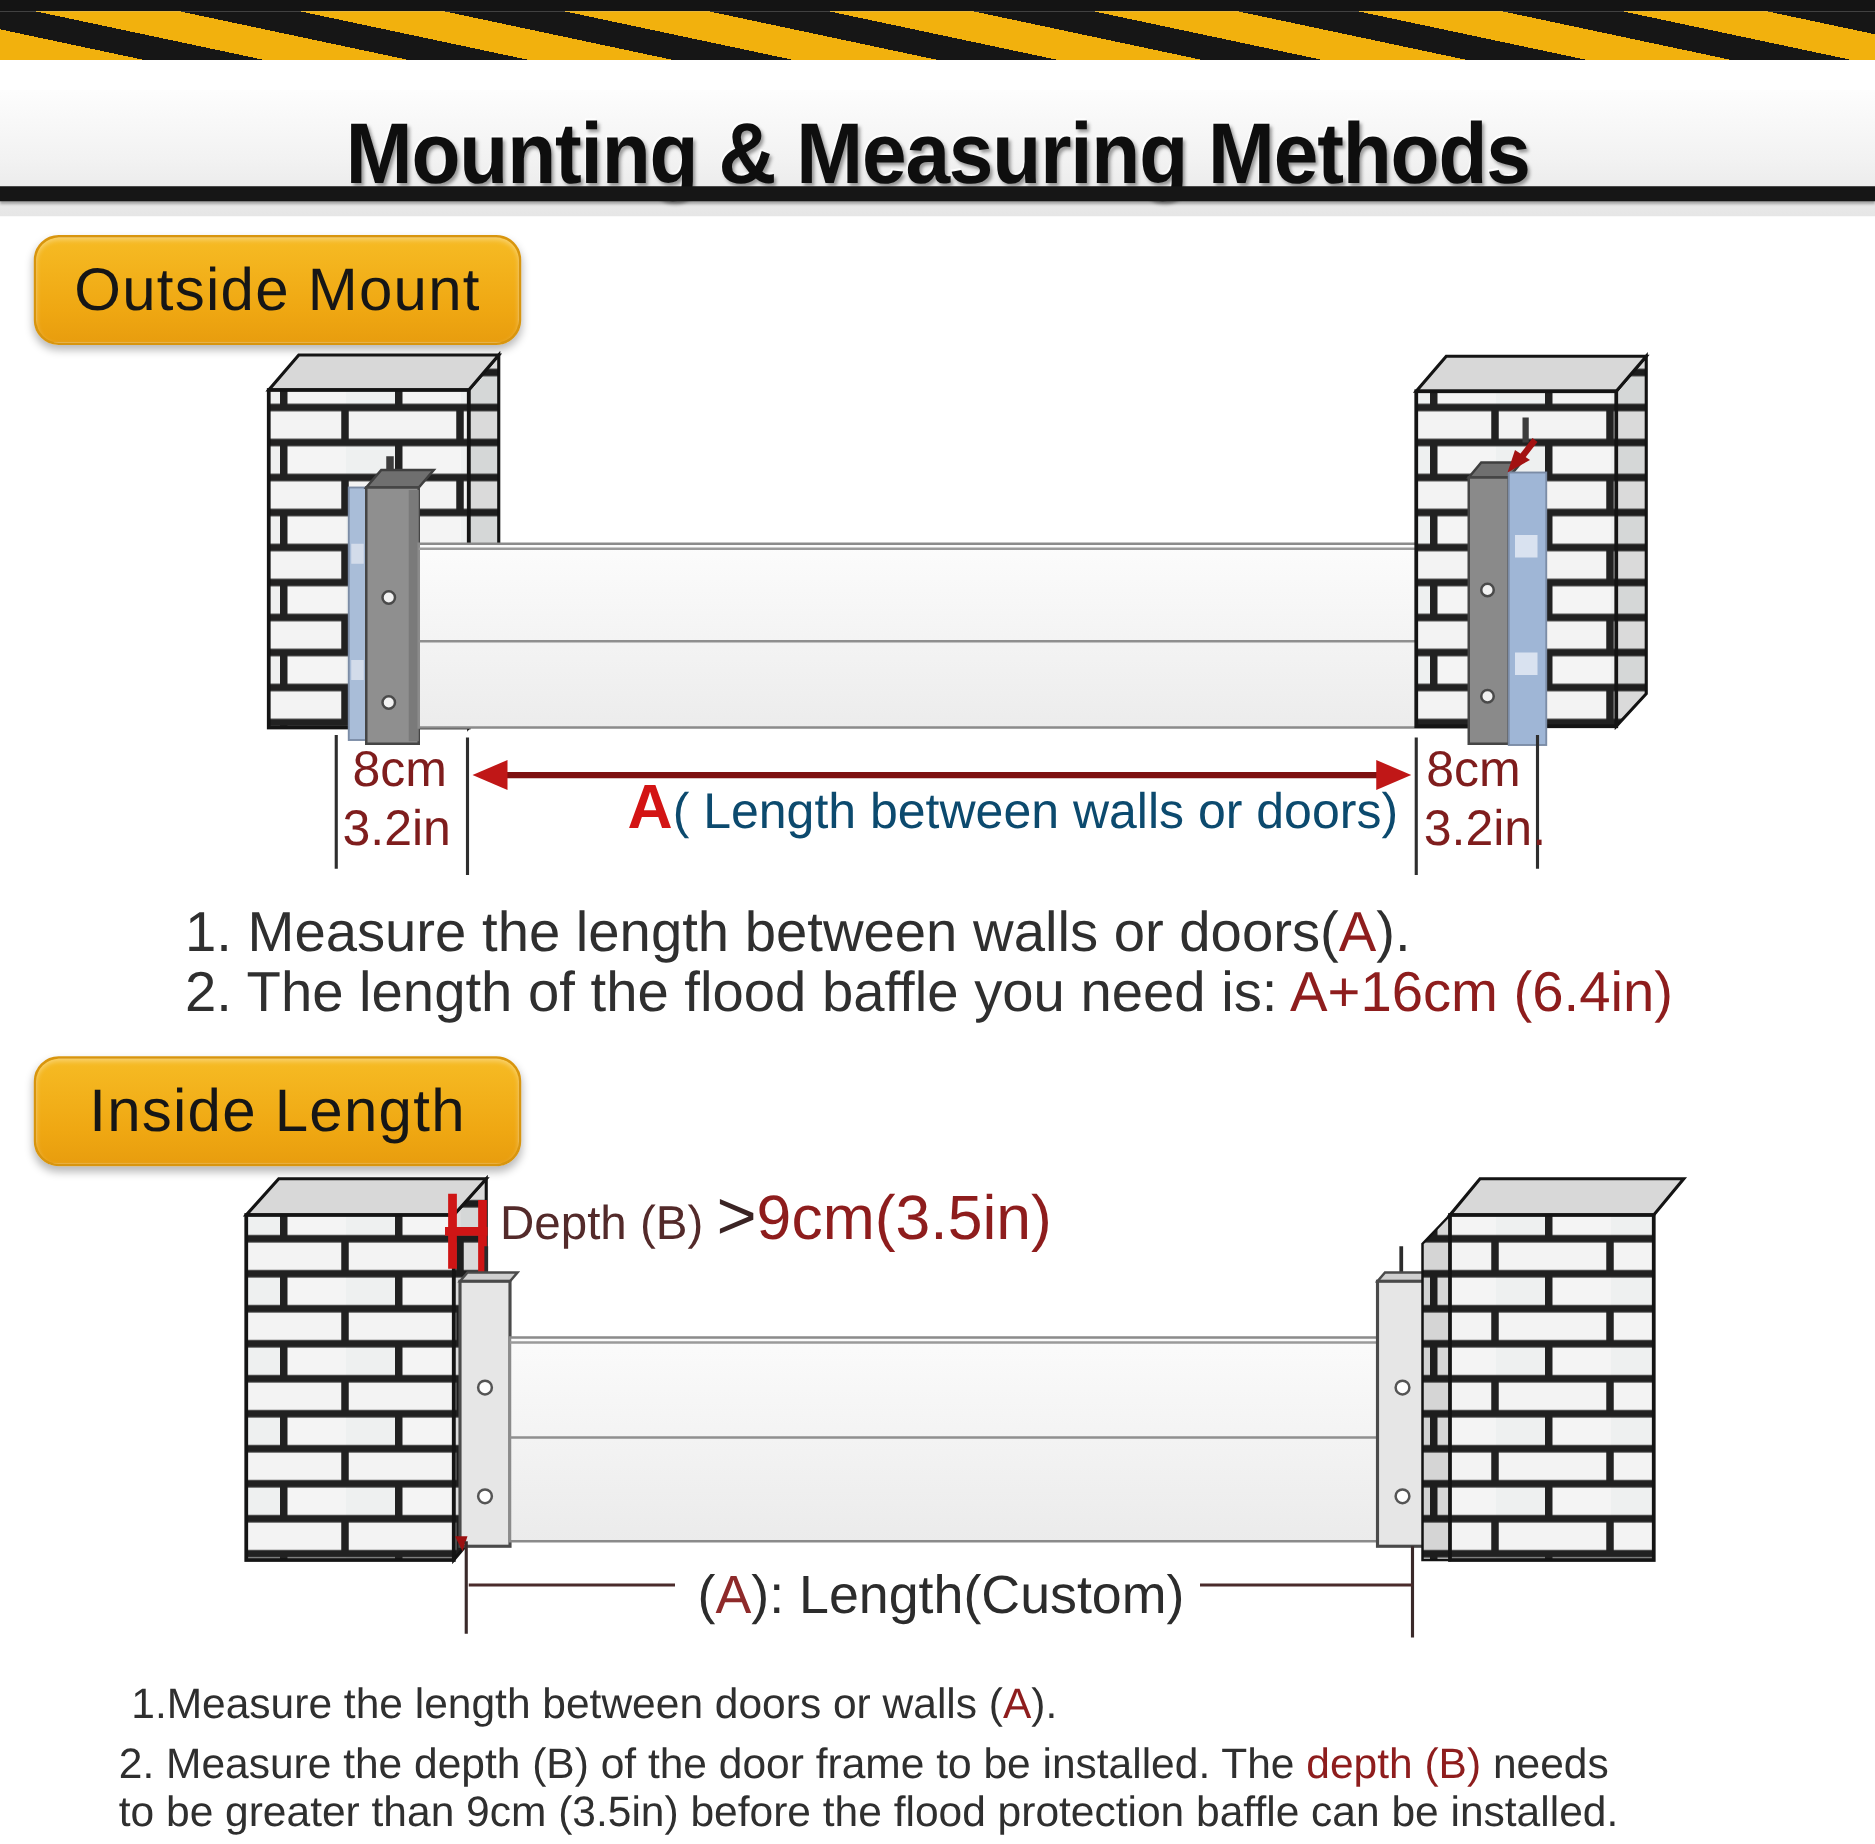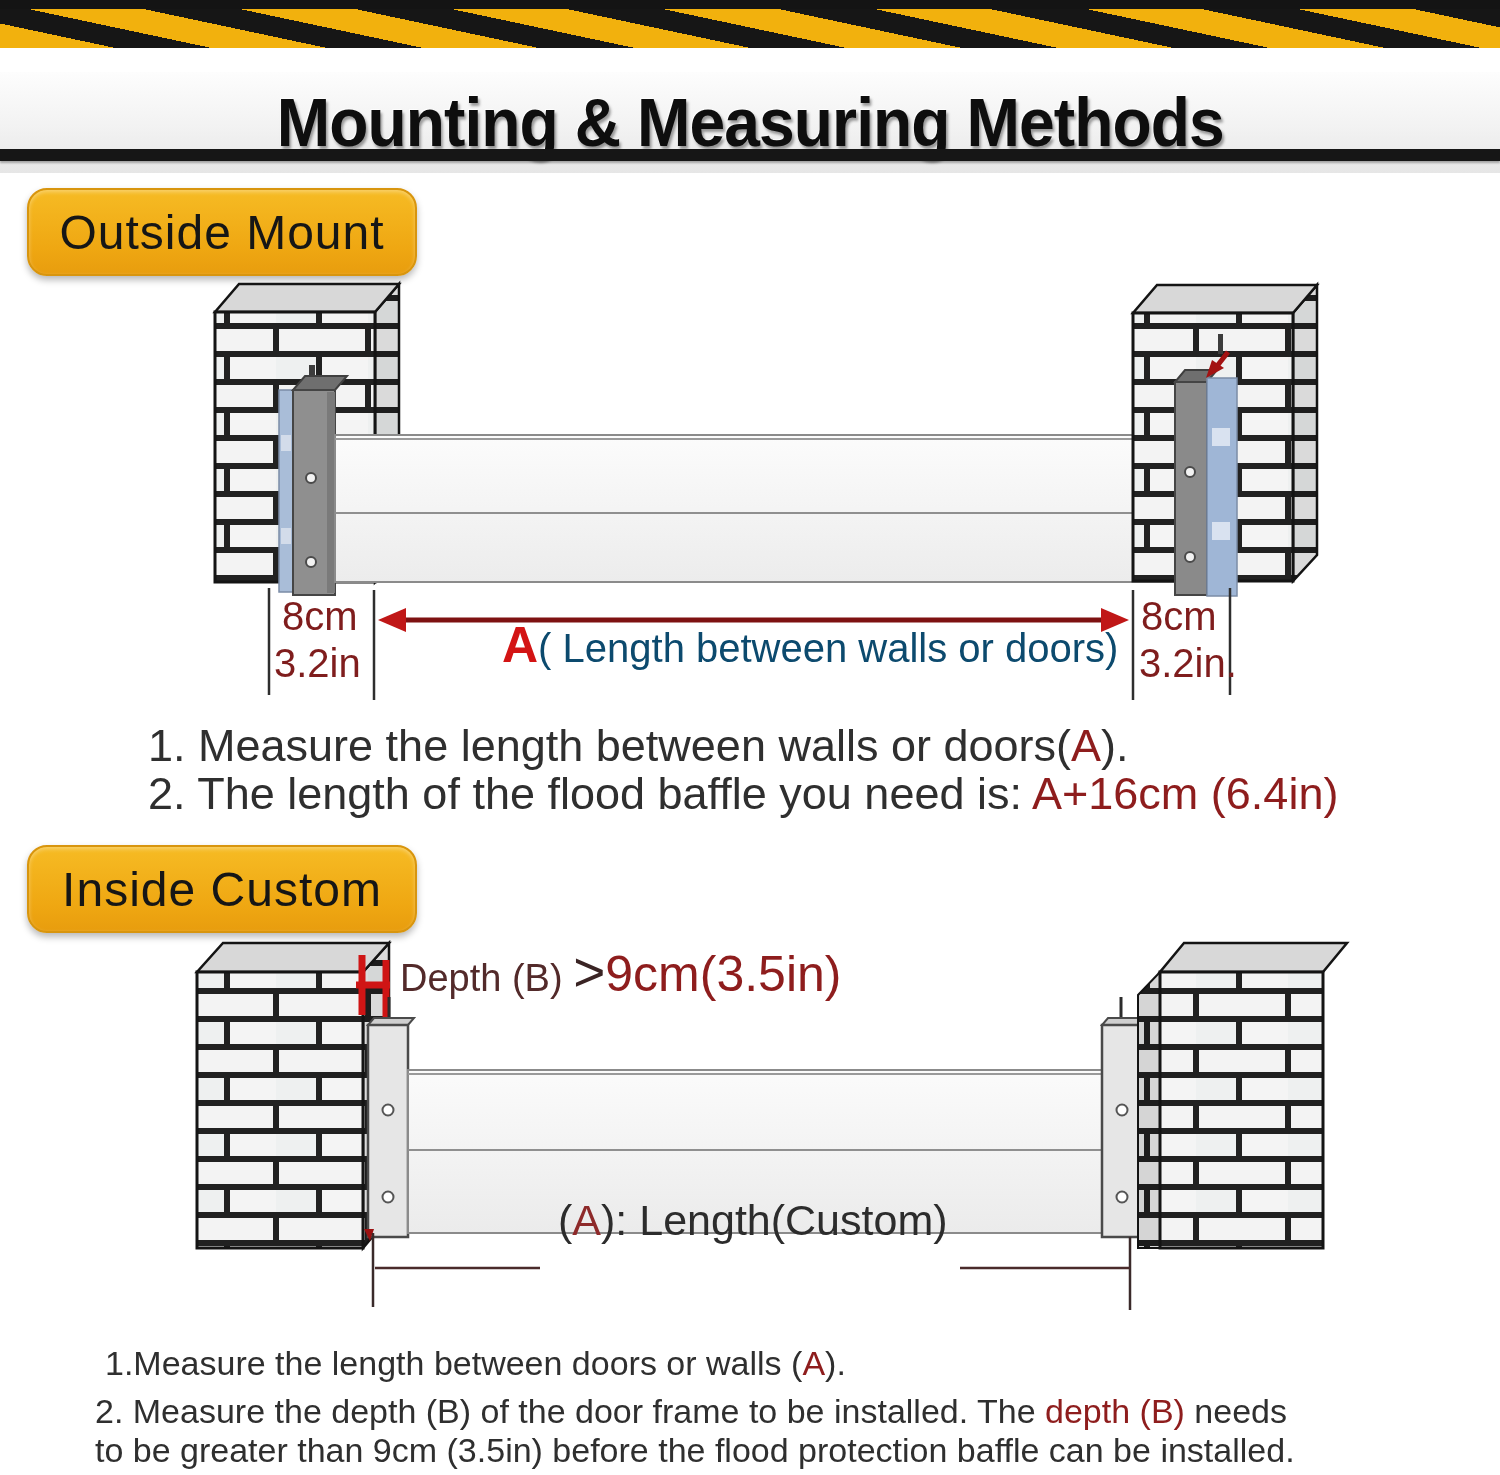--- a/index.html
+++ b/index.html
@@ -37,21 +37,21 @@
   .dim{position:absolute;font-size:40px;color:#7f1d1d;white-space:nowrap;}
   .span-label{position:absolute;left:502px;top:616px;white-space:nowrap;}
   .span-label .bigA{font-size:50px;font-weight:bold;color:#d31414;}
   .span-label .rest{font-size:40px;color:#0c4a6e;}
 
   .depth-label{position:absolute;left:400px;top:940px;white-space:nowrap;}
   .depth-label .d1{font-size:38px;color:#532a2a;}
   .depth-label .gt{font-size:55px;color:#3a2424;}
   .depth-label .d2{font-size:50px;color:#8e1d1d;}
 
-  .len-label{position:absolute;left:558px;top:1196px;white-space:nowrap;font-size:43px;color:#2c2c2c;}
+  .len-label{position:absolute;left:558px;top:1252px;white-space:nowrap;font-size:43px;color:#2c2c2c;}
 
   
   .step{position:absolute;font-size:45px;color:#2f2f2f;white-space:nowrap;letter-spacing:0;}
   .step .seg-red{color:#8e1d1d;}
   .len-label .seg-red{color:#8e2a2a;}
   .steps-bottom .step{font-size:34px;}
 </style>
 </head>
 <body>
 
@@ -153,21 +153,21 @@
   <div class="dim" style="left:1139px;top:641px">3.2in.</div>
   <div class="span-label">
     <span class="bigA">A</span><span class="rest">( Length between walls or doors)</span>
   </div>
 
   <div>
     <div class="step" style="left:148px;top:720px"><span>1. Measure the length between walls or doors(</span><span class="seg-red">A</span><span>).</span></div>
     <div class="step" style="left:148px;top:768px"><span>2. The length of the flood baffle you need is: </span><span class="seg-red">A+16cm (6.4in)</span></div>
   </div>
 
-  <div class="badge badge-inside">Inside Custom</div>
+  <div class="badge badge-inside">Inside Length</div>
 
   <svg class="diagram-svg" style="top:935px" width="1500" height="420" viewBox="0 0 1500 420">
     <defs>
       <pattern id="brick2" patternUnits="userSpaceOnUse" width="92" height="56">
         <rect width="92" height="56" fill="#212121"></rect>
         <rect x="3" y="3" width="86" height="22" fill="#f3f3f3"></rect>
         <rect x="-46" y="31" width="86" height="22" fill="#eef0f0"></rect>
         <rect x="46" y="31" width="86" height="22" fill="#f4f4f4"></rect>
       </pattern>
       <linearGradient id="bf2" x1="0" y1="0" x2="0" y2="1">

